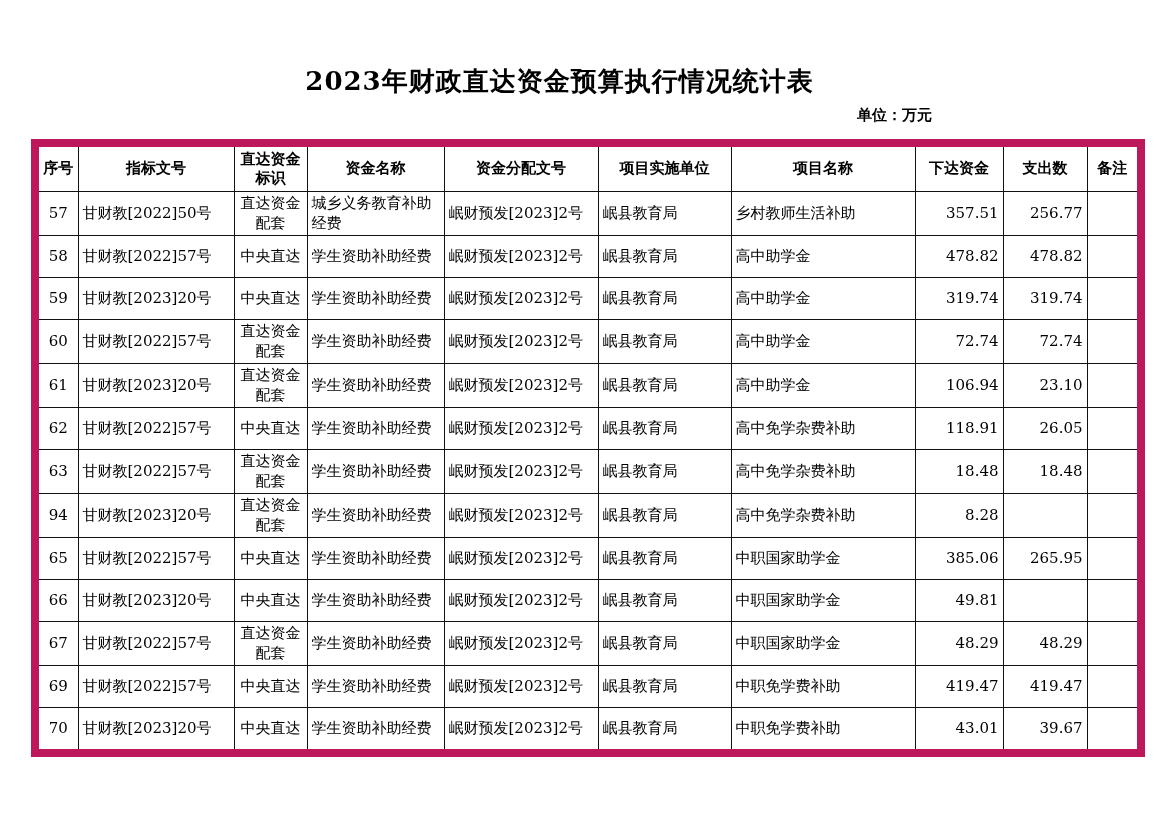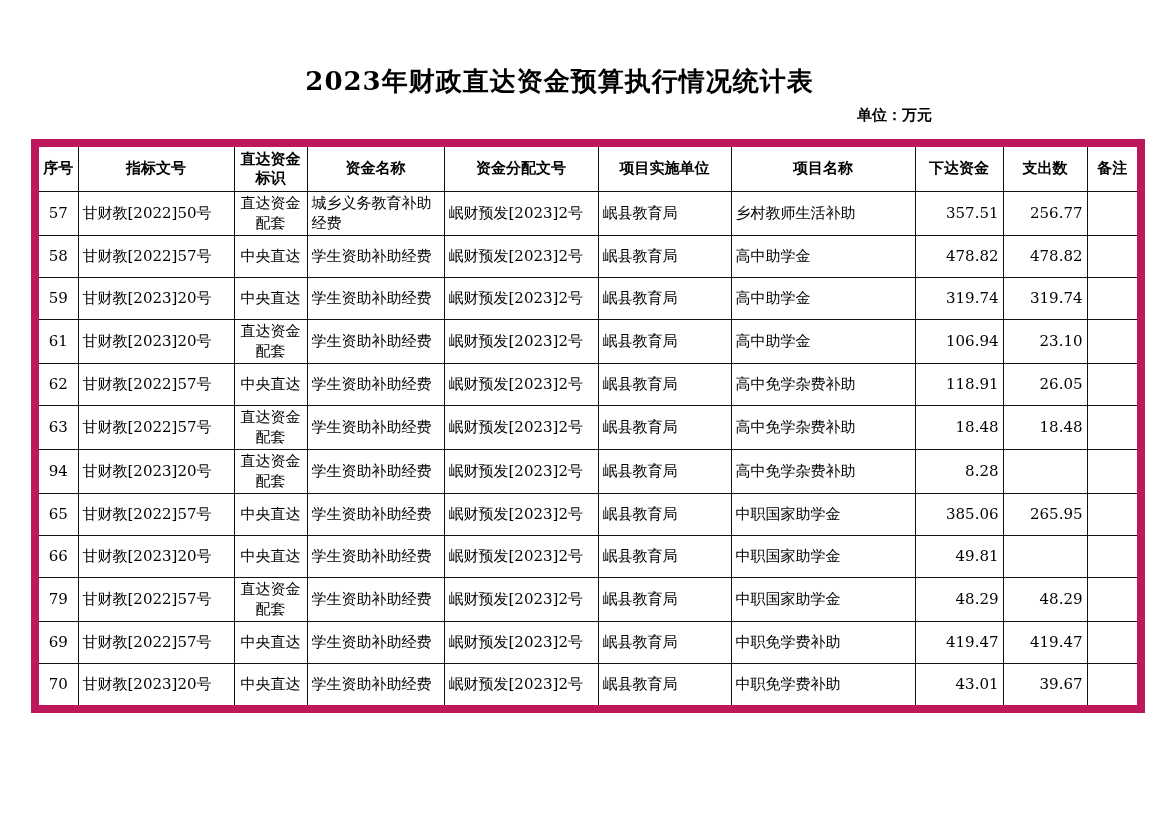--- a/index.html
+++ b/index.html
@@ -133,20 +133,32 @@
           <td class="a-c col-fund-flag">中央直达</td>
           <td class="a-l col-fund-name">学生资助补助经费</td>
           <td class="a-l col-alloc-doc-no">岷财预发[2023]2号</td>
           <td class="a-l col-unit">岷县教育局</td>
           <td class="a-l col-project-name">高中助学金</td>
           <td class="a-r col-allocated">319.74</td>
           <td class="a-r col-spent">319.74</td>
           <td class="a-c col-remark"></td>
         </tr>
         <tr>
+          <td class="a-c col-index">60</td>
+          <td class="a-l col-doc-no">甘财教[2022]57号</td>
+          <td class="a-c col-fund-flag">直达资金配套</td>
+          <td class="a-l col-fund-name">学生资助补助经费</td>
+          <td class="a-l col-alloc-doc-no">岷财预发[2023]2号</td>
+          <td class="a-l col-unit">岷县教育局</td>
+          <td class="a-l col-project-name">高中助学金</td>
+          <td class="a-r col-allocated">72.74</td>
+          <td class="a-r col-spent">72.74</td>
+          <td class="a-c col-remark"></td>
+        </tr>
+        <tr>
           <td class="a-c col-index">61</td>
           <td class="a-l col-doc-no">甘财教[2023]20号</td>
           <td class="a-c col-fund-flag">直达资金配套</td>
           <td class="a-l col-fund-name">学生资助补助经费</td>
           <td class="a-l col-alloc-doc-no">岷财预发[2023]2号</td>
           <td class="a-l col-unit">岷县教育局</td>
           <td class="a-l col-project-name">高中助学金</td>
           <td class="a-r col-allocated">106.94</td>
           <td class="a-r col-spent">23.10</td>
           <td class="a-c col-remark"></td>
@@ -205,21 +217,21 @@
           <td class="a-c col-fund-flag">中央直达</td>
           <td class="a-l col-fund-name">学生资助补助经费</td>
           <td class="a-l col-alloc-doc-no">岷财预发[2023]2号</td>
           <td class="a-l col-unit">岷县教育局</td>
           <td class="a-l col-project-name">中职国家助学金</td>
           <td class="a-r col-allocated">49.81</td>
           <td class="a-r col-spent"></td>
           <td class="a-c col-remark"></td>
         </tr>
         <tr>
-          <td class="a-c col-index">79</td>
+          <td class="a-c col-index">67</td>
           <td class="a-l col-doc-no">甘财教[2022]57号</td>
           <td class="a-c col-fund-flag">直达资金配套</td>
           <td class="a-l col-fund-name">学生资助补助经费</td>
           <td class="a-l col-alloc-doc-no">岷财预发[2023]2号</td>
           <td class="a-l col-unit">岷县教育局</td>
           <td class="a-l col-project-name">中职国家助学金</td>
           <td class="a-r col-allocated">48.29</td>
           <td class="a-r col-spent">48.29</td>
           <td class="a-c col-remark"></td>
         </tr>

